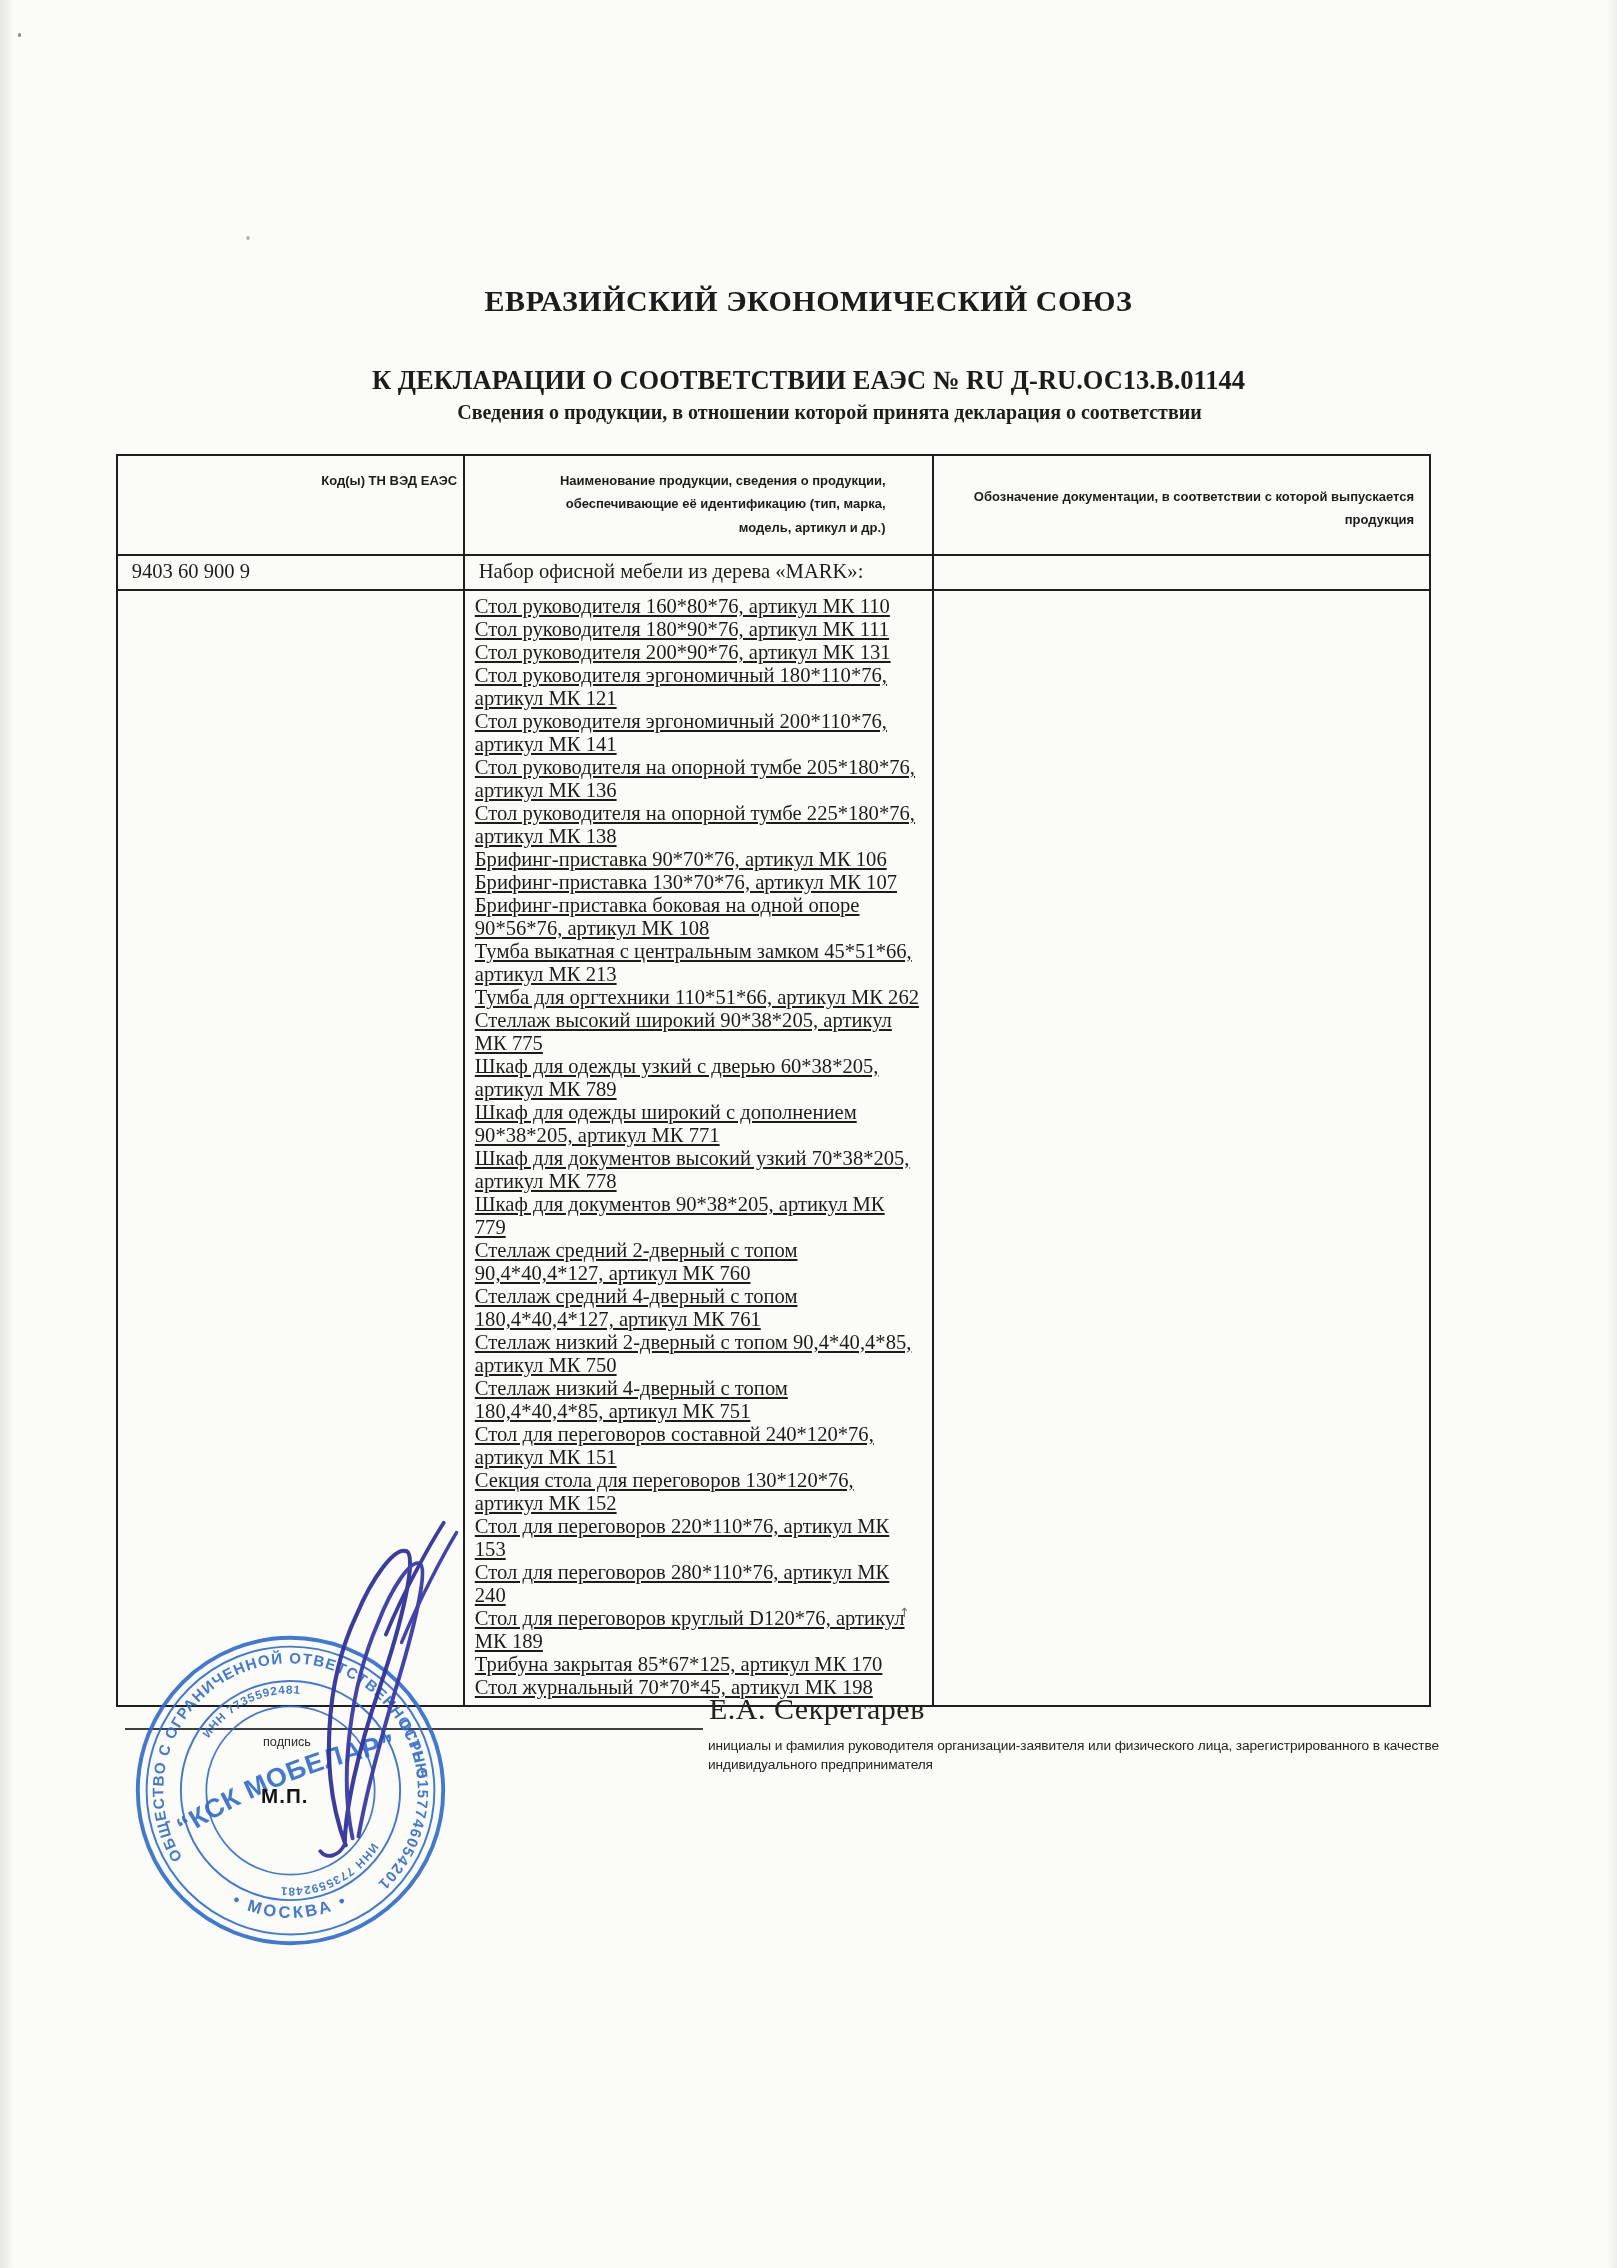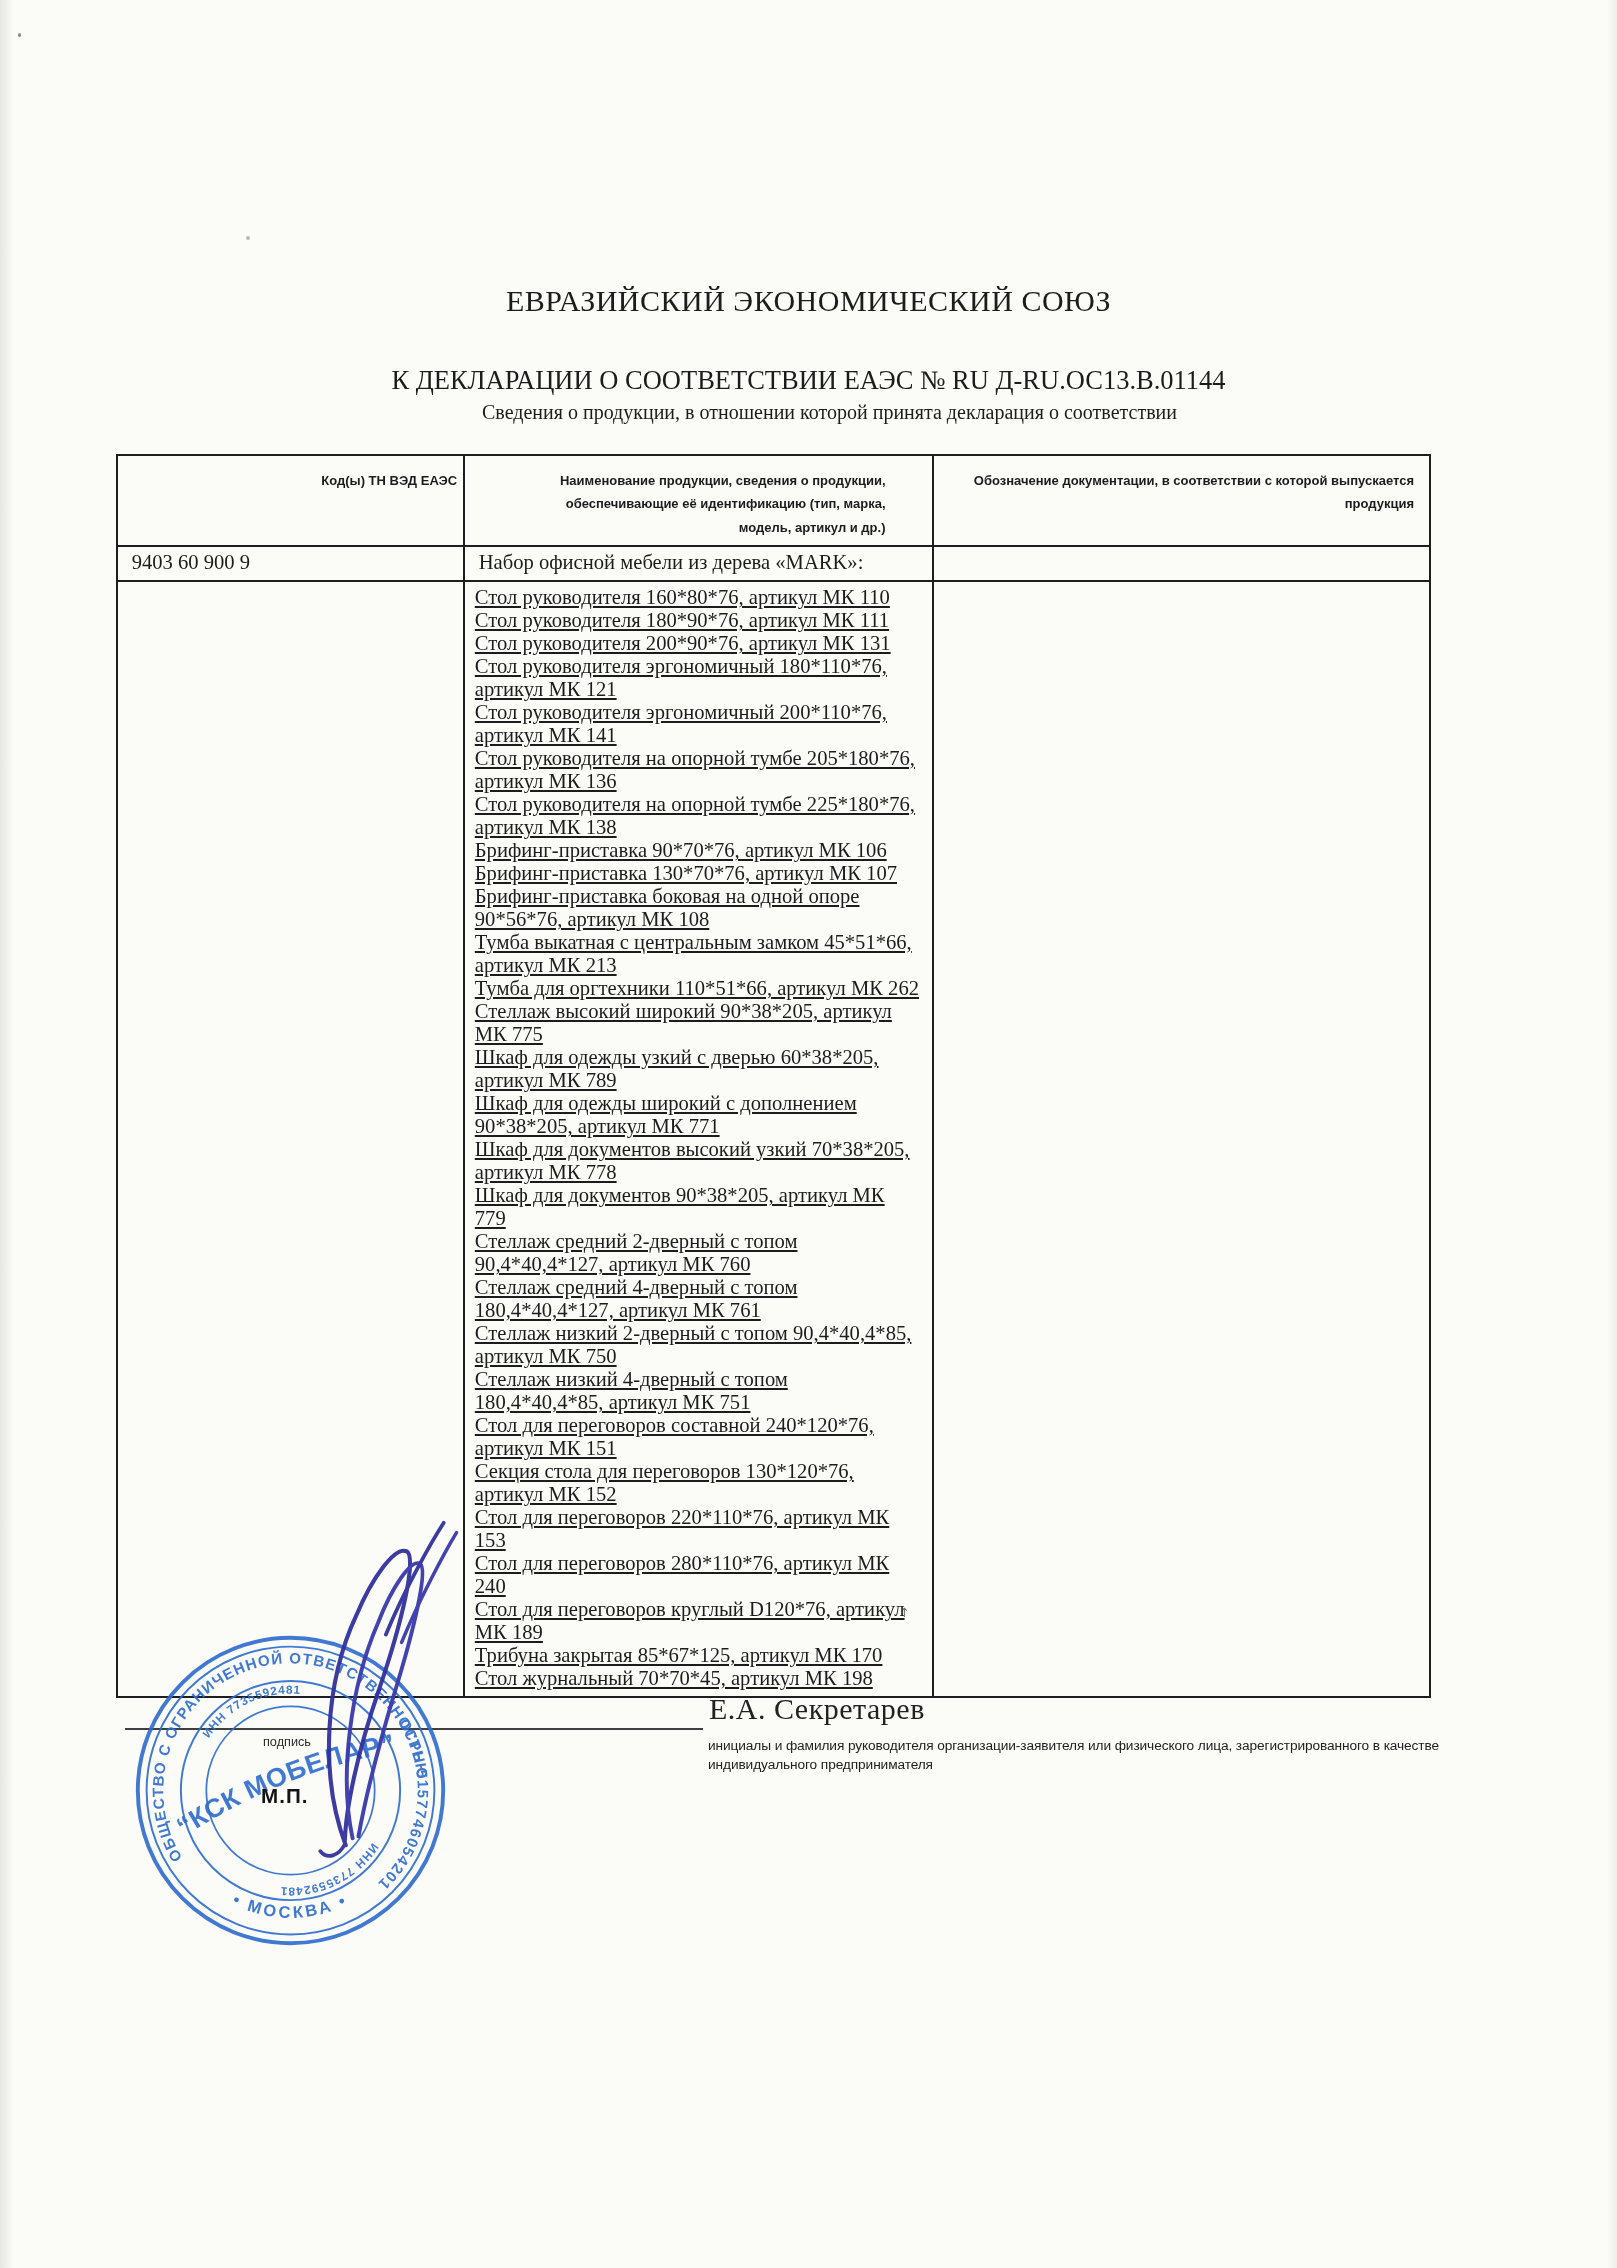--- a/index.html
+++ b/index.html
@@ -6,39 +6,39 @@
   .page{
     position:relative;width:1617px;height:2268px;background:#fbfbf8;
     font-family:"Liberation Serif",serif;color:#1c1c1c;overflow:hidden;
   }
   .edge-left{position:absolute;left:0;top:0;bottom:0;width:13.7px;
     background:linear-gradient(to right,rgba(85,83,75,.13),rgba(85,83,75,0));}
   .edge-right{position:absolute;right:0;top:0;bottom:0;width:9.8px;
     background:linear-gradient(to left,rgba(85,83,75,.08),rgba(85,83,75,0));}
   .speck{position:absolute;border-radius:50%;background:#8e8e8a;}
 
-  .title{position:absolute;left:0;right:0;text-align:center;font-weight:normal;white-space:nowrap;}
+  .title{position:absolute;left:0;right:0;text-align:center;font-weight:bold;white-space:nowrap;}
   .t1{top:284px;font-size:30px;letter-spacing:0.5px;}
   .t2{top:330px;font-size:24.5px;}
   .t3{top:365px;font-size:26.5px;}
   .t4{top:401px;font-size:20px;padding-left:42px;}
 
   table.doc{
     position:absolute;left:116px;top:454px;width:1312px;
     border-collapse:collapse;table-layout:fixed;
   }
   table.doc th,table.doc td{border:2px solid #1e1e1e;}
   table.doc tr.hdr th{
     border-top-width:2.9px;font-family:"Liberation Sans",sans-serif;
     font-size:13px;font-weight:bold;vertical-align:top;text-align:right;
     padding:12.7px 5.9px 5.9px 5.9px;line-height:23.5px;
   }
   table.doc col.c1{width:347px;} table.doc col.c2{width:469px;} table.doc col.c3{width:497px;}
   .hdr-inner2{max-width:374px;margin:0 auto;}
-  .hdr-inner3{max-width:465px;margin:0 auto;}
+  .hdr-inner3{max-width:465px;margin:16px auto;}
   tr.row1 td{font-size:20.6px;padding:2.9px 9.8px 4.9px 13.7px;height:25.5px;vertical-align:middle;}
   tr.row2 td{vertical-align:top;padding:3.9px 11.8px 5.9px 9.8px;text-decoration:underline;}
   .product-list{min-height:1029px;font-size:20.6px;line-height:23px;}
   .product-list div{white-space:normal;}
 
   .sig-line{position:absolute;left:125px;top:1728px;width:578px;border-top:2px solid #3f3f3f;height:0;}
   .sig-caption{position:absolute;left:263px;top:1735px;font-family:"Liberation Sans",sans-serif;
     font-size:12.7px;color:#2c2c2c;}
   .signer-name{position:absolute;left:709px;top:1692px;font-size:30px;letter-spacing:0.5px;color:#222;}
   .signer-note{position:absolute;left:708px;top:1736px;font-family:"Liberation Sans",sans-serif;

